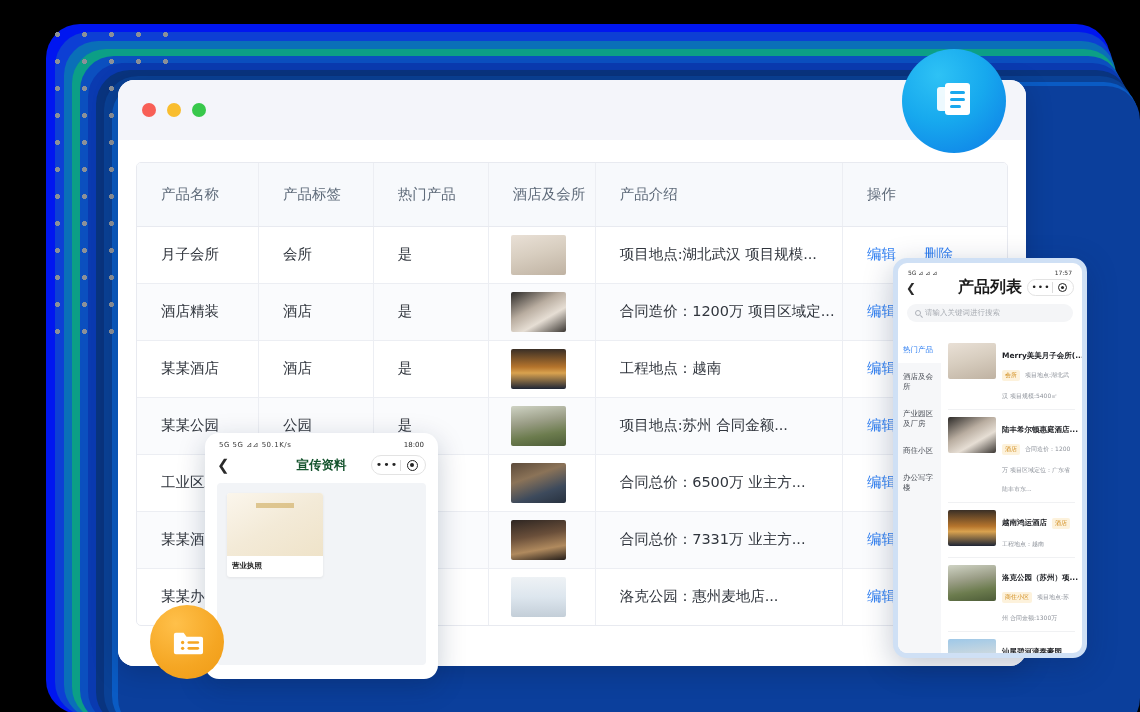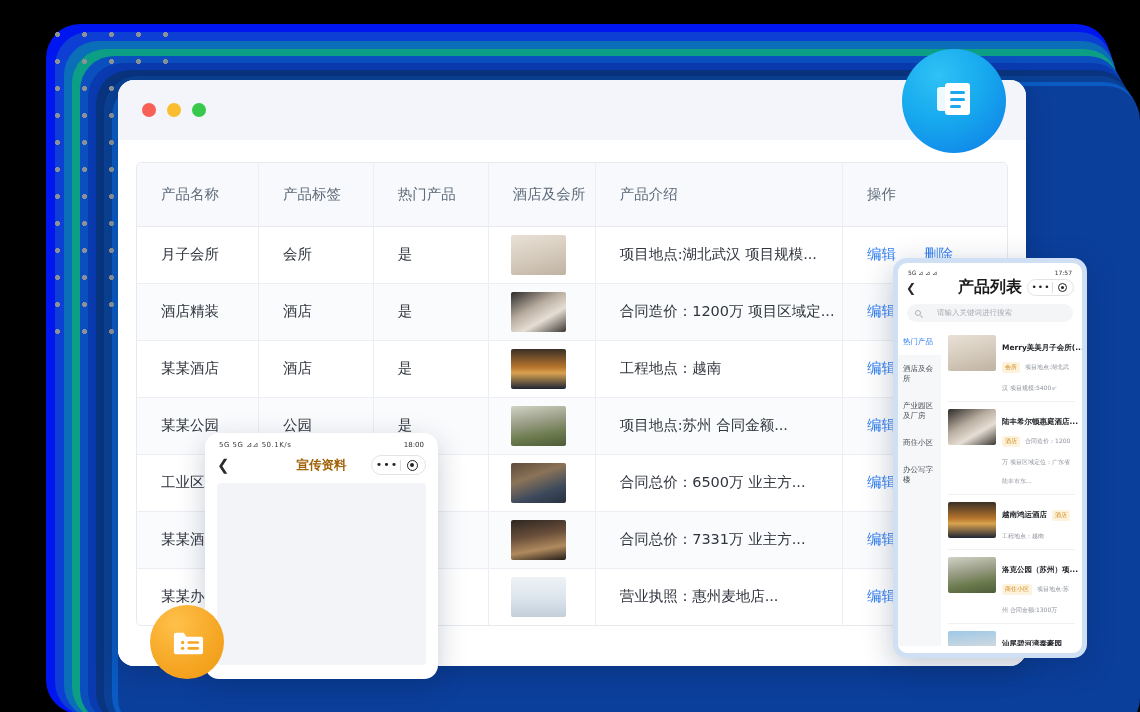--- a/index.html
+++ b/index.html
@@ -116,21 +116,21 @@
   }
   .ph-status {
     display:flex; justify-content:space-between;
     padding: 8px 14px 2px 14px; font-size:7px; color:#2a2a2a;
   }
   .ph-status .sig { letter-spacing:0.5px; font-size:7px; color:#3a3a3a;}
   .ph-nav {
     display:flex; align-items:center; padding: 4px 12px 8px 12px; position:relative;
   }
   .ph-back { font-size:15px; color:#2a2a2a; line-height:1; }
-  .ph-title { position:absolute; left:0; right:0; text-align:center; font-size:12.5px; font-weight:bold; color:#a16207; pointer-events:none;}
+  .ph-title { position:absolute; left:0; right:0; text-align:center; font-size:12.5px; font-weight:bold; color:#14532d; pointer-events:none;}
   .ph-caps { margin-left:auto; display:flex; align-items:center; gap:0px; border:1px solid #e3e3e3; border-radius:11px; height:20px; padding:0 2px; background:#fff; z-index:2;}
   .cap-dots { width:26px; text-align:center; font-size:11px; letter-spacing:1px; color:#222; line-height:18px;}
   .cap-sep { width:1px; height:11px; background:#dcdcdc; }
   .cap-circ { width:22px; display:flex; align-items:center; justify-content:center;}
   .ring { width:11px; height:11px; border:1.6px solid #222; border-radius:50%; display:flex; align-items:center; justify-content:center;}
   .ring i { width:4px; height:4px; background:#222; border-radius:50%; display:block;}
 
   .cert-area { background:#f2f4f7; margin: 0 12px; padding:10px; border-radius:4px; height:182px;}
   .cert-grid { display:flex; flex-wrap:wrap; gap:9px; }
   .cert-card { width:96px; background:#fff; border-radius:3px; overflow:hidden; box-shadow:0 1px 3px rgba(0,0,0,.07);}
@@ -146,22 +146,22 @@
     position:absolute; left:893px; top:258px; width:194px; height:400px;
     background:#fff; border-radius:14px;
     border: 5px solid #cfe0f5;
     box-shadow: 0 8px 30px rgba(10,30,70,.25);
     z-index: 55; overflow:hidden;
   }
   .pr-status { display:flex; align-items:center; justify-content:space-between; padding:6px 10px 0 10px; font-size:6px; color:#333;}
   .pr-nav { display:flex; align-items:center; padding:3px 8px 6px 8px; position:relative; }
   .pr-title { position:absolute; left:0; right:0; text-align:center; font-size:16px; font-weight:bold; color:#1b1b1b;}
   .pr-search {
-    margin: 2px 9px 6px 9px; height:18px; background:#f4f5f7; border-radius:9px;
-    display:flex; align-items:center; gap:16px; padding: 0 8px; font-size:7.5px; color:#a8acb3;
+    margin: 2px 9px 14px 9px; height:18px; background:#f4f5f7; border-radius:9px;
+    display:flex; align-items:center; gap:4px; padding: 0 8px; font-size:7.5px; color:#a8acb3;
   }
   .magn { width:6px; height:6px; border:1px solid #aeb2b9; border-radius:50%; position:relative; display:inline-block;}
   .magn::after{content:""; position:absolute; right:-3px; bottom:-2px; width:3px; height:1px; background:#aeb2b9; transform:rotate(45deg);}
   .pr-main { display:flex; height: 318px; }
   .pr-side { width:43px; background:#f6f7f9; flex:none; }
   .pr-side-item { font-size:7.5px; color:#4a4f57; padding:9px 5px; line-height:1.25; }
   .pr-side-item.active { color:#2f7ff2; background:#fff; }
   .pr-list { flex:1; padding: 0 7px; overflow:hidden; }
   .pr-item { display:flex; gap:6px; padding:7px 0; border-bottom:1px solid #f0f1f3; }
   .pr-thumb { width:48px; height:36px; border-radius:2px; flex:none; }
@@ -269,21 +269,21 @@
               <td>合同总价：7331万 业主方...</td>
               <td><span class="op-link">编辑</span><span class="op-link">删除</span></td>
             </tr>
             <tr>
               <td>某某办公楼</td>
               <td>写字楼</td>
               <td>是</td>
               <td class="thumb-cell">
                   <span class="thumb t7"></span>
                 </td>
-              <td>营业执照：惠州麦地店...</td>
+              <td>洛克公园：惠州麦地店...</td>
               <td><span class="op-link">编辑</span><span class="op-link">删除</span></td>
             </tr>
           </tbody>
         </table>
       </div>
     </div>
   </div>
 
   <div class="badge-blue">
     <svg width="46" height="46" viewBox="0 0 46 46">
@@ -318,20 +318,24 @@
         <span class="cap-sep"></span>
         <span class="cap-circ">
             <span class="ring">
               <i></i>
             </span>
           </span>
       </span>
     </div>
     <div class="cert-area">
       <div class="cert-grid">
+        <div class="cert-card">
+          <div class="cert-img ci-1"></div>
+          <div class="cert-lbl">营业执照</div>
+        </div>
 
       </div>
     </div>
   </div>
 
   <div class="phone-right">
     <div class="pr-status">
       <span>5G ⊿ ⊿ ⊿</span>
       <span>17:57</span>
     </div>

